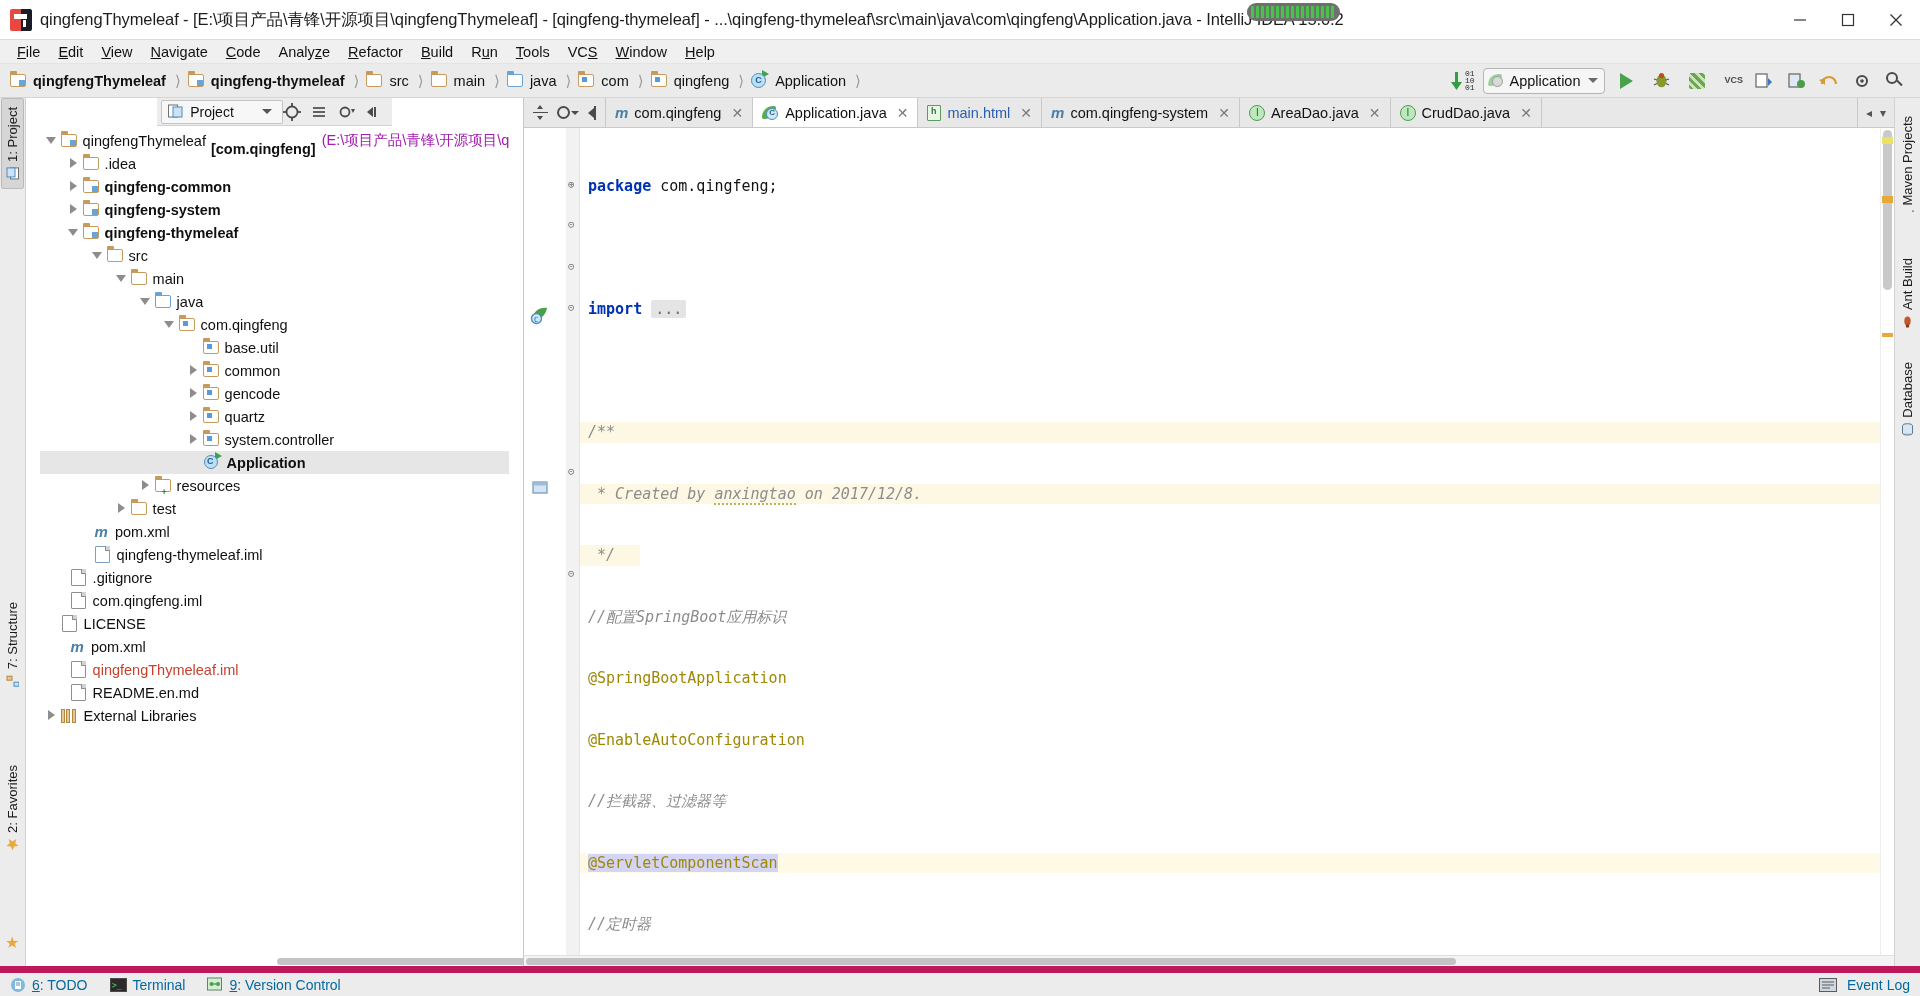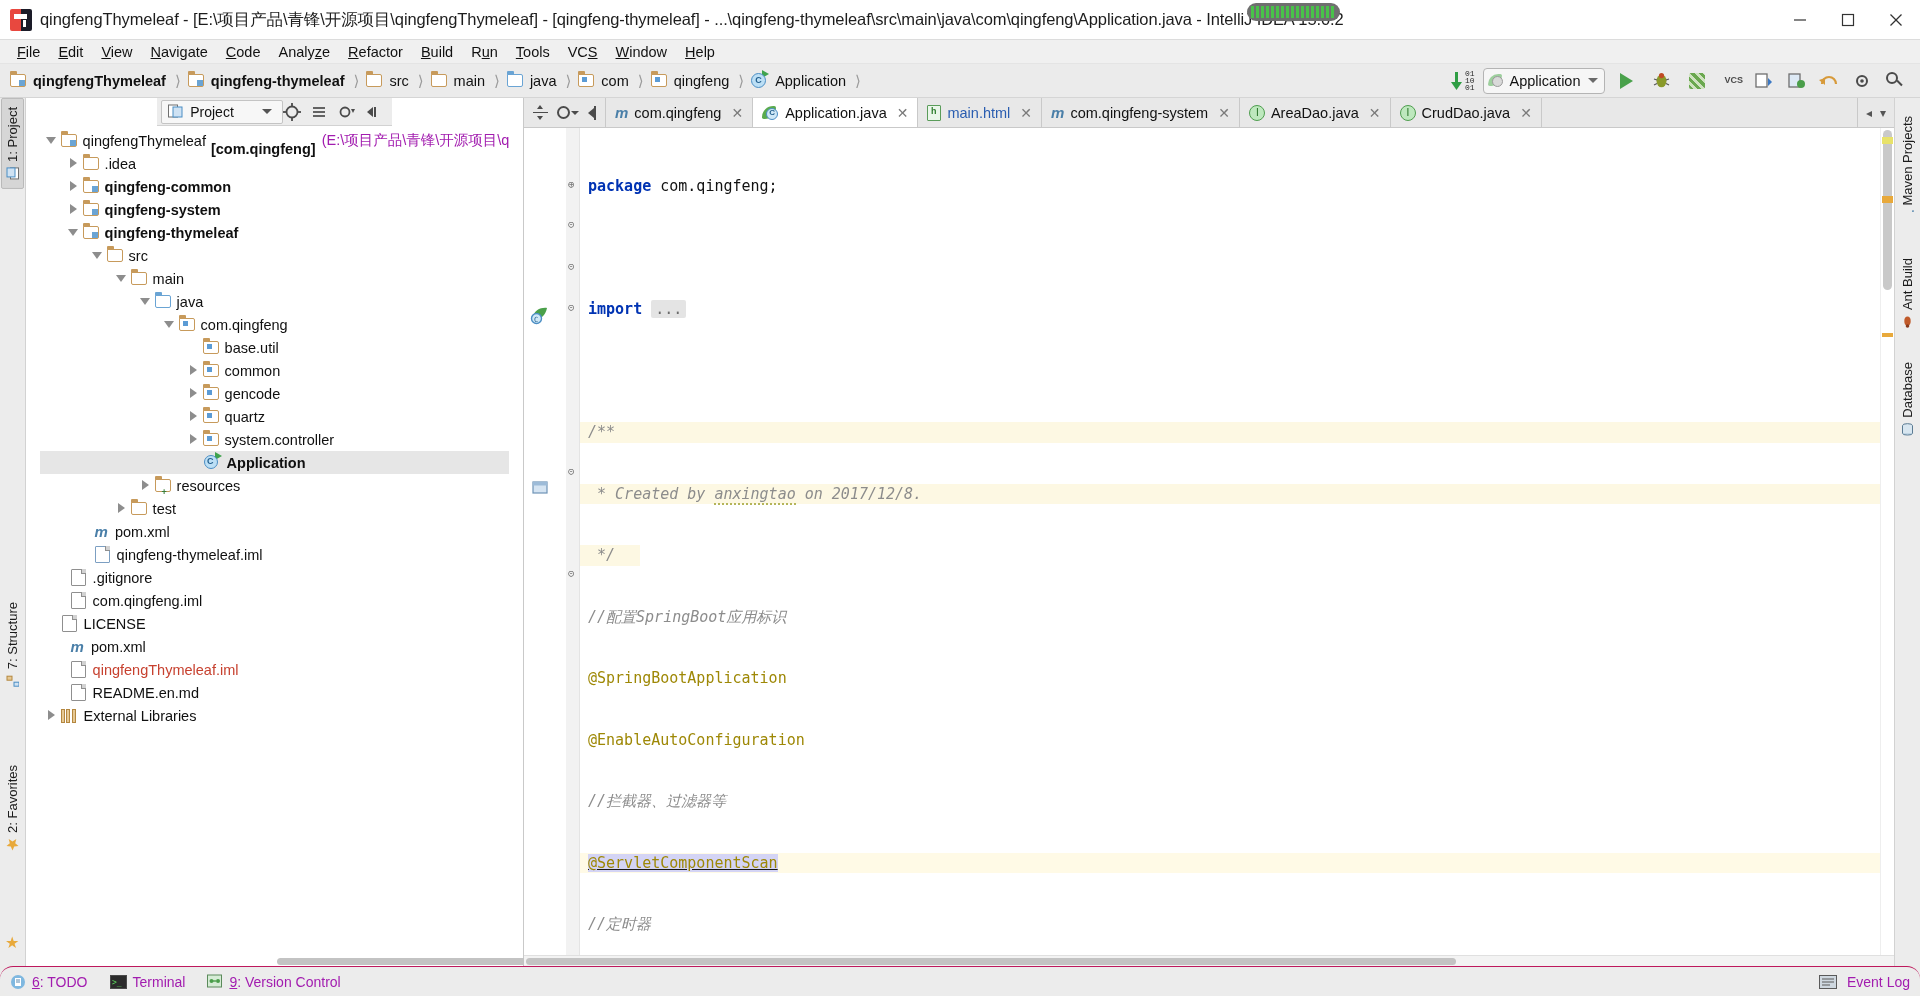--- a/index.html
+++ b/index.html
@@ -169,40 +169,40 @@
   .tabs-right{ margin-left:auto; display:flex; align-items:center; gap:8px; padding:0 8px; border-left:1px solid #c9c9c9;}
 
   .codearea{ flex:1 1 auto; display:flex; min-height:0; position:relative; overflow:hidden; background:#fff;}
   .gutter{ width:42px; background:#fff; flex:0 0 42px; position:relative;}
   .foldcol{ width:14px; background:#f2f2f2; border-right:1px solid #e4e4e4; flex:0 0 14px; position:relative;}
   .codelines{ flex:1 1 auto; position:relative; overflow:hidden;
     font-family:"DejaVu Sans Mono","Liberation Mono",monospace; font-size:15px; line-height:20.5px;
     padding-top:7px; white-space:pre; }
   .cl{ height:20.5px; padding-left:8px; position:relative;}
   .cl.hl{ background:#fdf8e3;}
-  .cl.hlrow{ background:#fffae6;text-decoration:underline;}
+  .cl.hlrow{ background:#fffae6;}
   .kw{ color:#0033b3; font-weight:bold;}
   .ann{ color:#9e8806;}
   .cmt{ color:#8c8c8c; font-style:italic;}
   .plain{ color:#111;}
   .sel-tok{ background:#d4d4f5;}
   .imp-dots{ background:#e4e4e4; color:#6b6b6b; padding:0 4px; border-radius:2px;}
   .wavy{ border-bottom:2px dotted #b5b55a;}
 
   .vscroll{ width:14px; background:#fff; flex:0 0 14px; position:relative; border-left:1px solid #eee;}
   .vscroll .thumb{ position:absolute; left:2px; top:2px; width:9px; height:160px; background:#c9c9c9; border-radius:5px;}
   .markcol{ position:absolute; right:0; top:0; width:14px; height:100%;}
   .mark{ position:absolute; right:1px; width:11px; height:7px;}
 
   .editor-hscroll{ height:11px; background:#f3f3f3; border-top:1px solid #e0e0e0; flex:0 0 11px; position:relative;}
   .editor-hscroll .thumb{ position:absolute; left:2px; top:2px; height:7px; width:930px; background:#c3c3c3; border-radius:4px;}
 
   
-  .statusbar{ height:30px; background:#ececec; border-top:1px solid #be185d; display:flex;
-    align-items:center; padding:0 10px; gap:22px; flex:0 0 30px; font-size:14px; color:#a21caf;border-radius:13px;}
+  .statusbar{ height:30px; background:#ececec; border-top:7px solid #be185d; display:flex;
+    align-items:center; padding:0 10px; gap:22px; flex:0 0 30px; font-size:14px; color:#0369a1;}
   .sbitem{ display:flex; align-items:center; gap:6px; white-space:nowrap;}
   .sbitem u{ text-decoration:underline;}
   .sb-right{ margin-left:auto; display:flex; align-items:center; gap:10px;}
 </style>
 </head>
 <body>
 
 <div class="app">
 
   <div class="titlebar">

